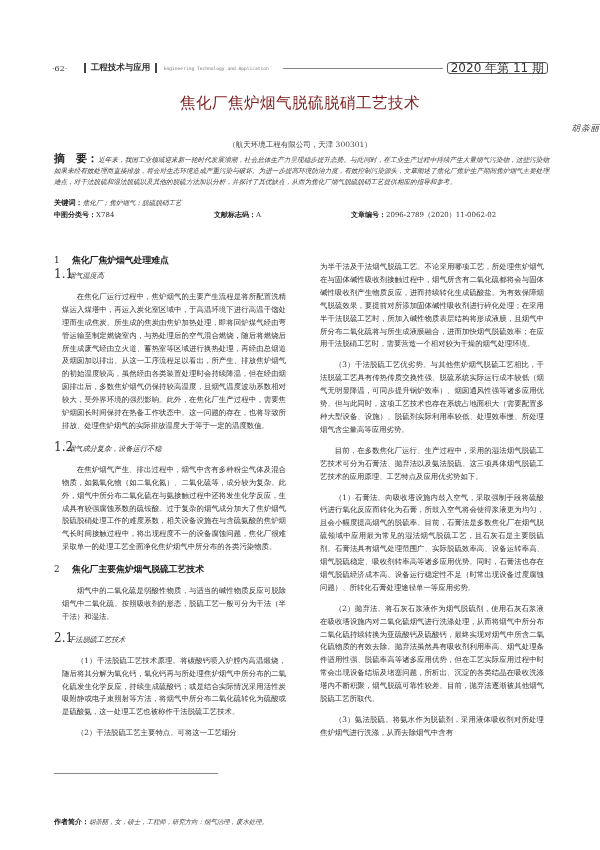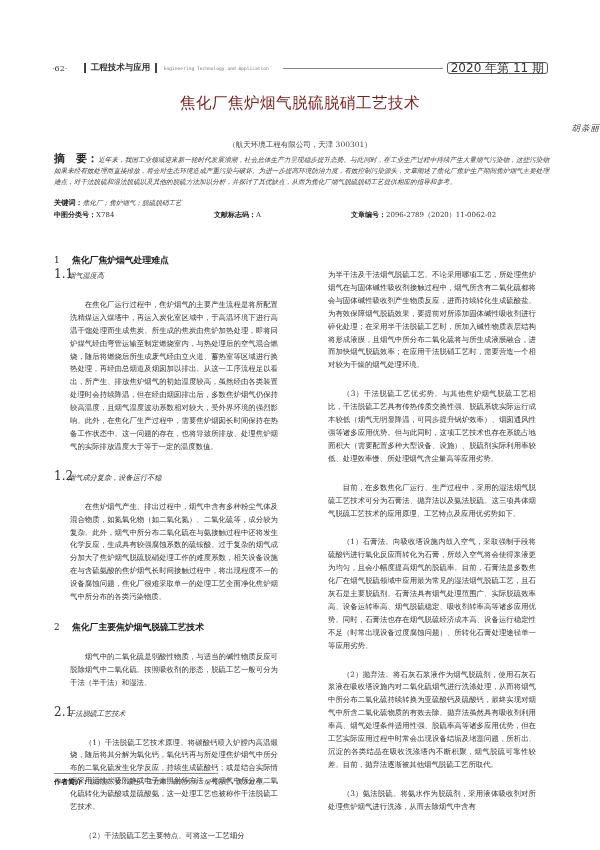--- a/index.html
+++ b/index.html
@@ -59,26 +59,26 @@
   .col-left { left: 54px; }
   .col-right { left: 312px; top: 253px; }
   .h1 {
     font-family: "DejaVu Sans", sans-serif; font-weight: bold; font-size: 8.8px;
     color: #222; margin: 0; line-height: 15px;
   }
   .h1 .num { display: inline-block; width: 18px; font-family: "DejaVu Serif", serif; font-weight: normal; }
   .h1-gap { margin-top: 4px; }
   .h2 { font-size: 7.2px; color: #333; font-style: italic; margin: 0; line-height: 12.9px; }
   .h2 .num { display: inline-block; width: 14px; font-style: normal; font-size: 12px; }
-  .p { margin: 16px; text-indent: 2em; }
+  .p { margin: 8px; text-indent: 2em; }
   .footnote-rule {
     position: absolute; top: 773px; left: 54px; width: 164px; height: 1px; background: #888;
   }
   .footnote {
-    position: absolute; top: 778px; left: 54px; width: 240px;
+    position: absolute; top: 818px; left: 54px; width: 240px;
     font-size: 6.4px; line-height: 9.5px; color: #444;
   }
   .footnote .lbl { font-family: "DejaVu Sans", sans-serif; font-weight: bold; font-size: 7px; color: #222; }
   .footnote .txt { font-style: italic; }
 </style>
 </head>
 <body>
 
 <div class="running-head">
   <span class="rh-page">·62·</span>

